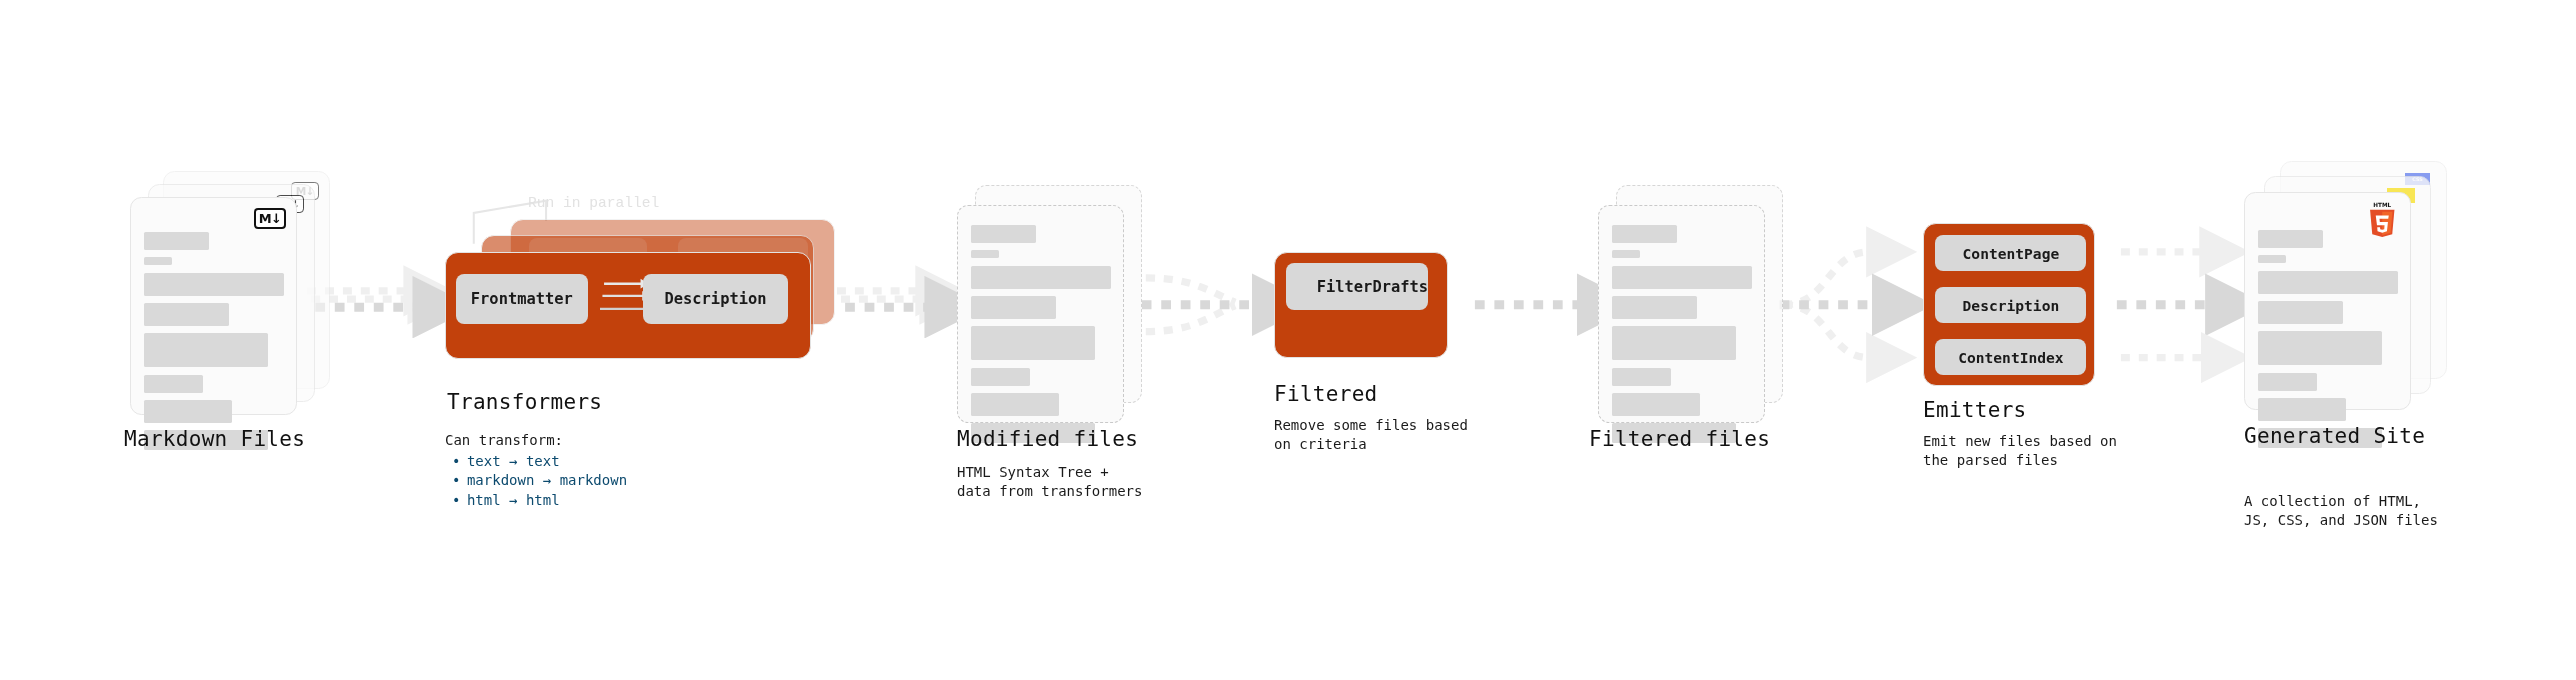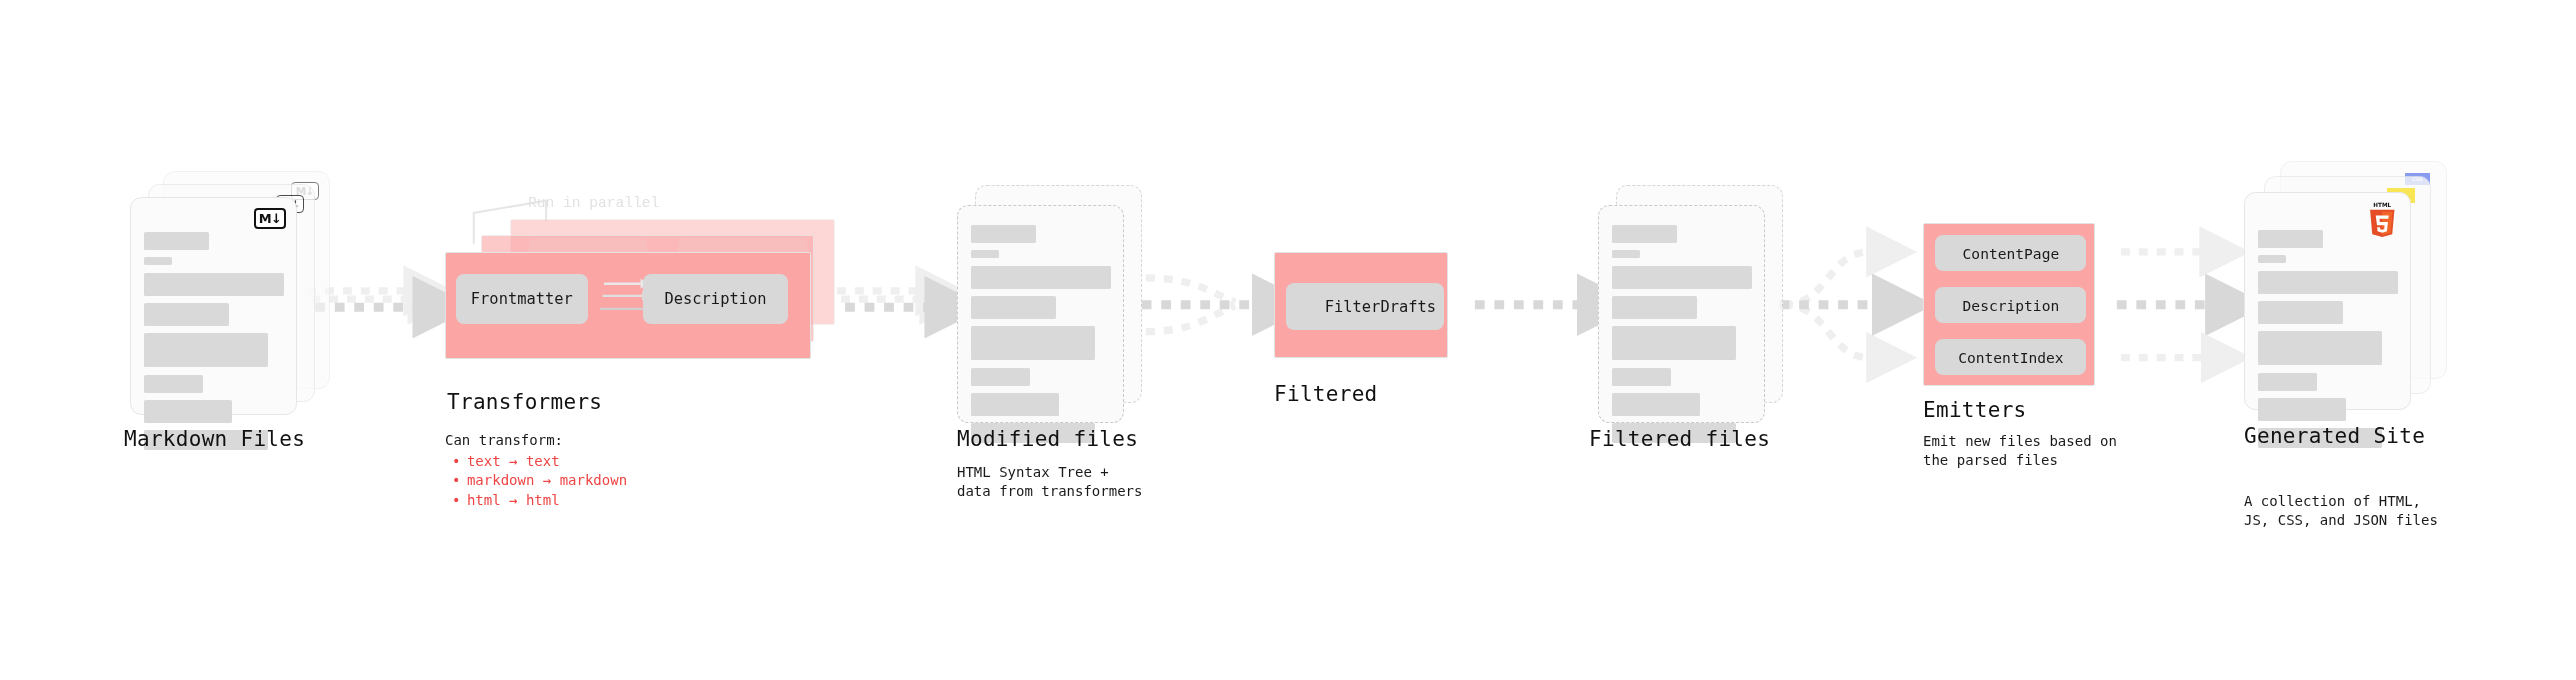--- a/index.html
+++ b/index.html
@@ -46,22 +46,23 @@
   .html5-badge { top: 6.5px; right: 11.4px; width: 32.5px; height: 39px; }
   .js-badge { top: 11.4px; right: 14.6px; width: 28px; height: 14.6px; background: #f7df1e; }
   .css-badge { top: 11.4px; right: 16.3px; width: 24.4px; height: 11.4px;
     background: #264de4; color: #fff; font-size: 4.9px; font-family: "DejaVu Sans", sans-serif;
     font-weight: bold; display:flex; align-items:center; justify-content:center; }
 
   
   .group-box {
     position: absolute;
     border: 1.6px solid #e3e3e3;
-    border-radius: 2px;
-    background: #fca5a5;
+    border-radius: 13px;
+    background: #c2410c;
+    font-weight: bold;
   }
   .chip {
     position: absolute;
     background: #d8d8d8;
     border-radius: 8.1px;
     display: flex; align-items: center; justify-content: center;
     font-size: 15.4px; color: #1a1a1a;
     font-family: "DejaVu Sans Mono", "Liberation Mono", monospace;
     white-space: nowrap;
   }
@@ -69,21 +70,21 @@
   
   .caption-title {
     position: absolute;
     font-size: 21px; color: #111; letter-spacing: 0.3px; white-space: nowrap;
   }
   .caption-sub {
     position: absolute;
     font-size: 14px; color: #1a1a1a; line-height: 1.38; white-space: pre-line;
   }
   .caption-list {
-    position: absolute; font-size: 14px; color: #ef4444; line-height: 1.38;
+    position: absolute; font-size: 14px; color: #0c4a6e; line-height: 1.38;
   }
   .caption-list ul { list-style: none; }
   .caption-list li::before { content: "\2022"; margin-right: 6.5px; }
 
   .run-parallel {
     position: absolute;
     font-size: 14.6px; color: #e2e2e2; white-space: nowrap;
   }
 
   svg { overflow: visible; }
@@ -217,23 +218,25 @@
         <div class="row" style="width:88px;height:23px;"></div>
         <div class="row" style="width:124px;height:19.5px;"></div>
       </div>
     </div>
   </div>
   <div class="caption-title" style="left:957px; top:427px;">Modified files</div>
   <div class="caption-sub" style="left:957px; top:463px;">HTML Syntax Tree +
 data from transformers</div>
 
   <div class="group-box" style="left:1274px; top:252px; width:174px; height:106px;">
-    <div class="chip" style="left:11.4px; top:30px; width:158px; height:47px;padding-left:30px;">FilterDrafts</div>
+    <div class="chip" style="left:11.4px; top:10px; width:142px; height:47px;padding-left:30px;">FilterDrafts</div>
   </div>
   <div class="caption-title" style="left:1274px; top:382px;">Filtered</div>
+  <div class="caption-sub" style="left:1274px; top:416px;">Remove some files based
+on criteria</div>
 
   <div class="doc-stack" style="left:1598px; top:185px; width:203px; height:244px;">
     <div class="doc dashed back1" style="left:18px; top:0;"></div>
     <div class="doc dashed" style="left:0; top:19.5px;">
       <div class="doc-rows" style="top:19.5px;">
         <div class="row" style="width:65px;height:18px;"></div>
         <div class="row" style="width:28px;height:8.1px;"></div>
         <div class="row" style="width:140px;height:23px;"></div>
         <div class="row" style="width:85px;height:23px;"></div>
         <div class="row" style="width:124px;height:34px;"></div>

